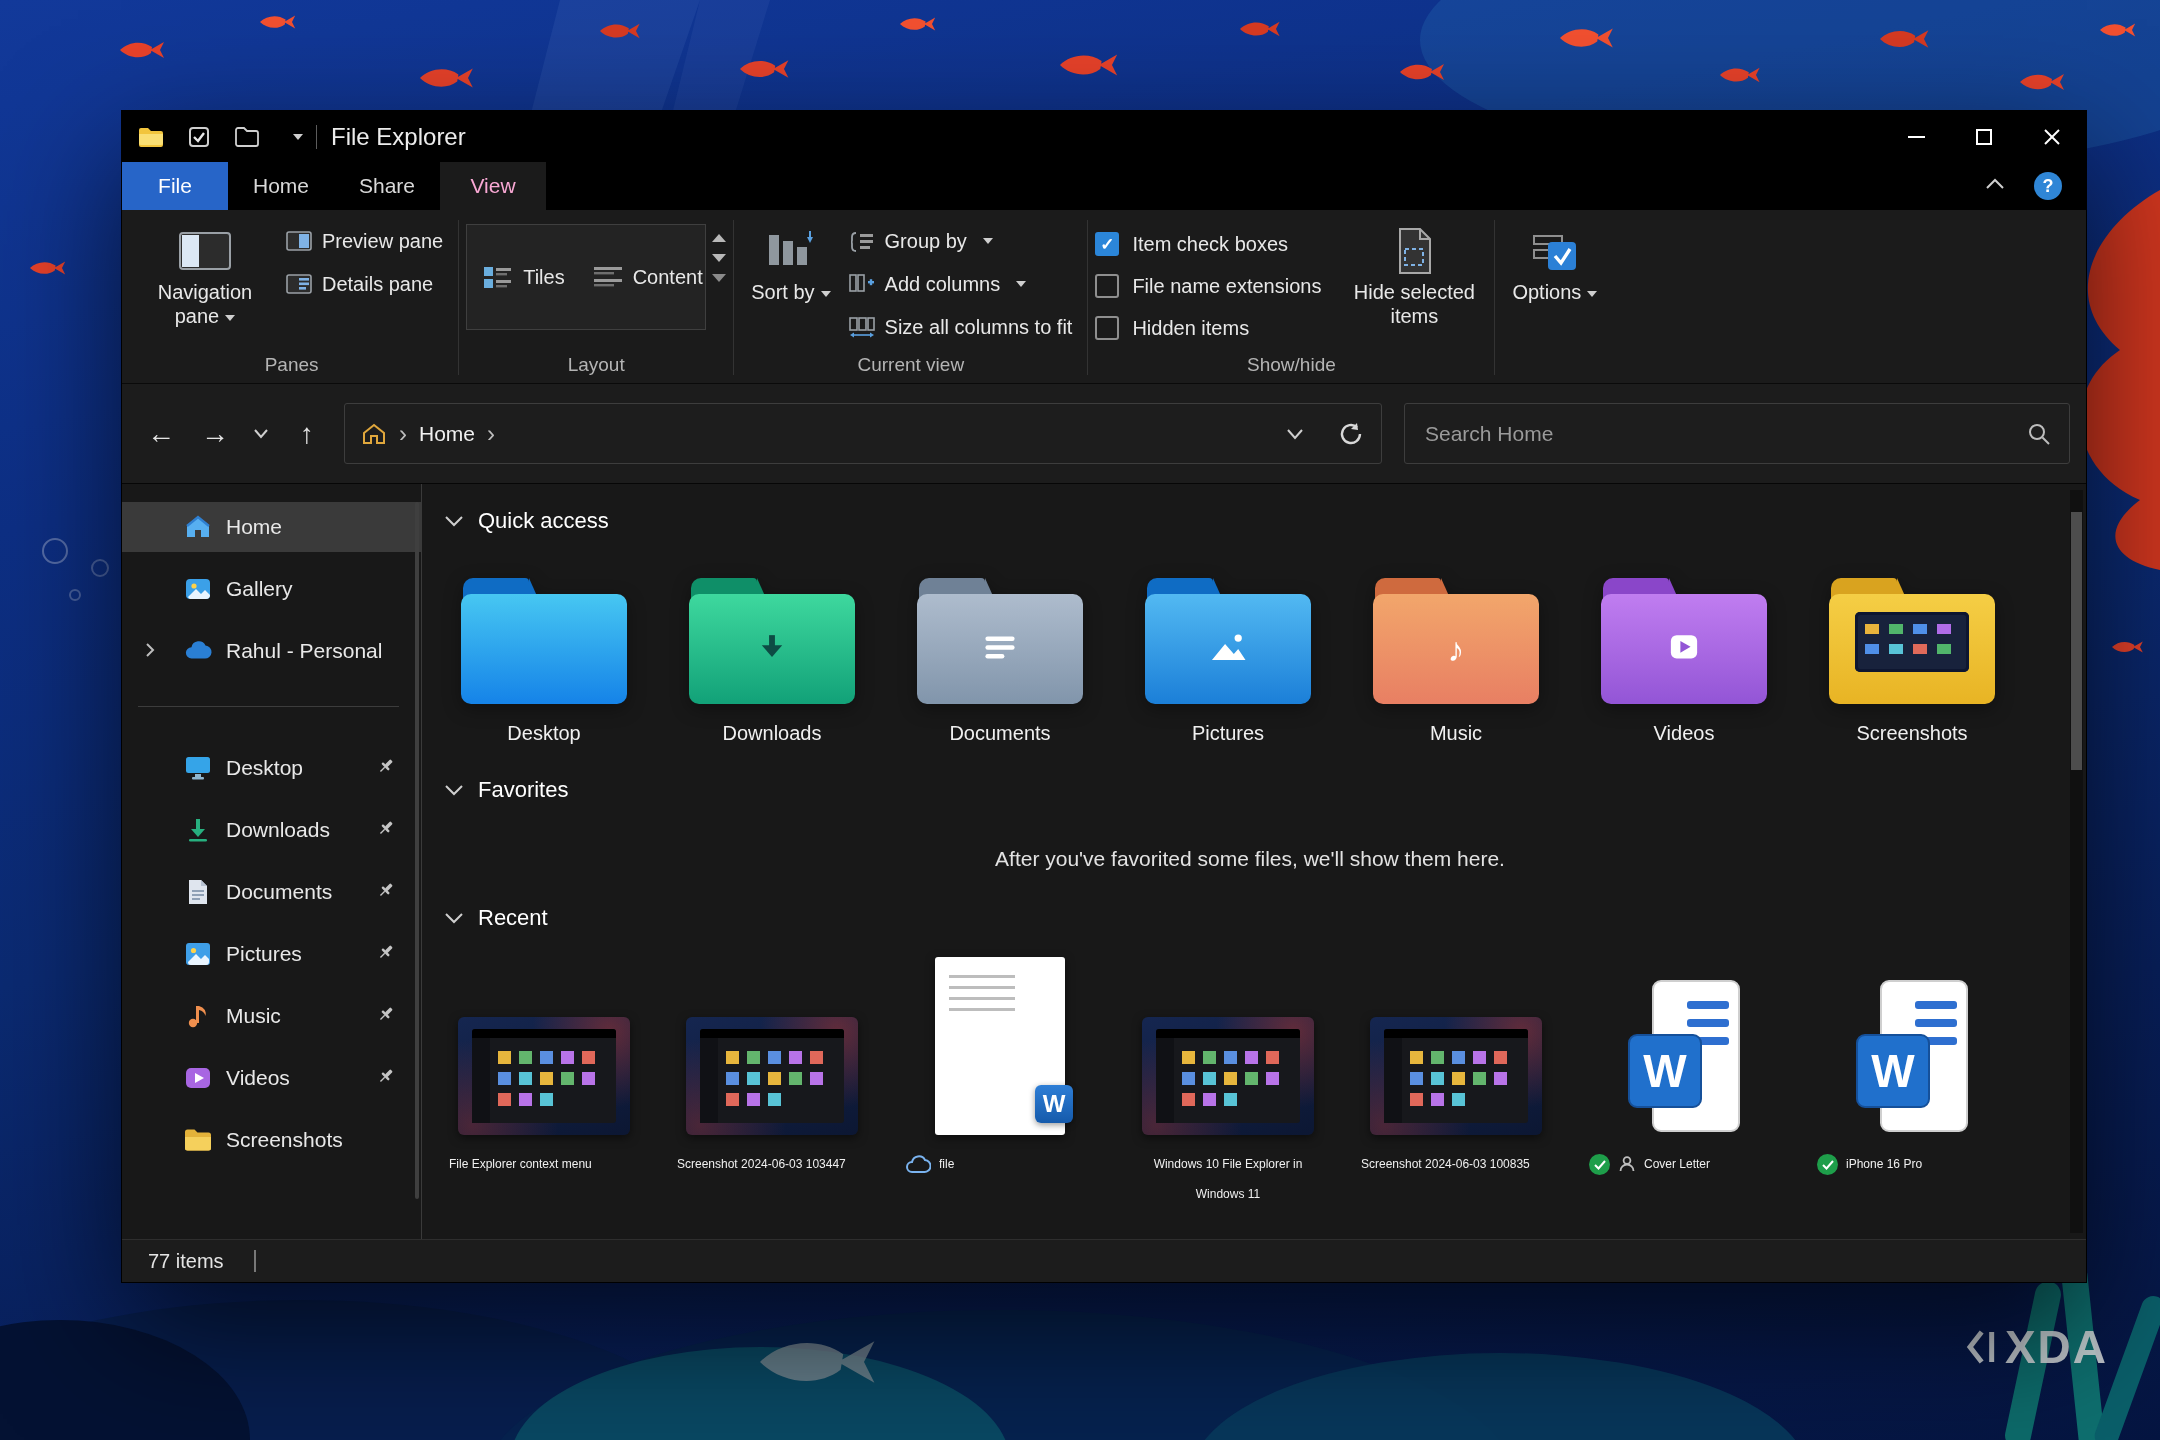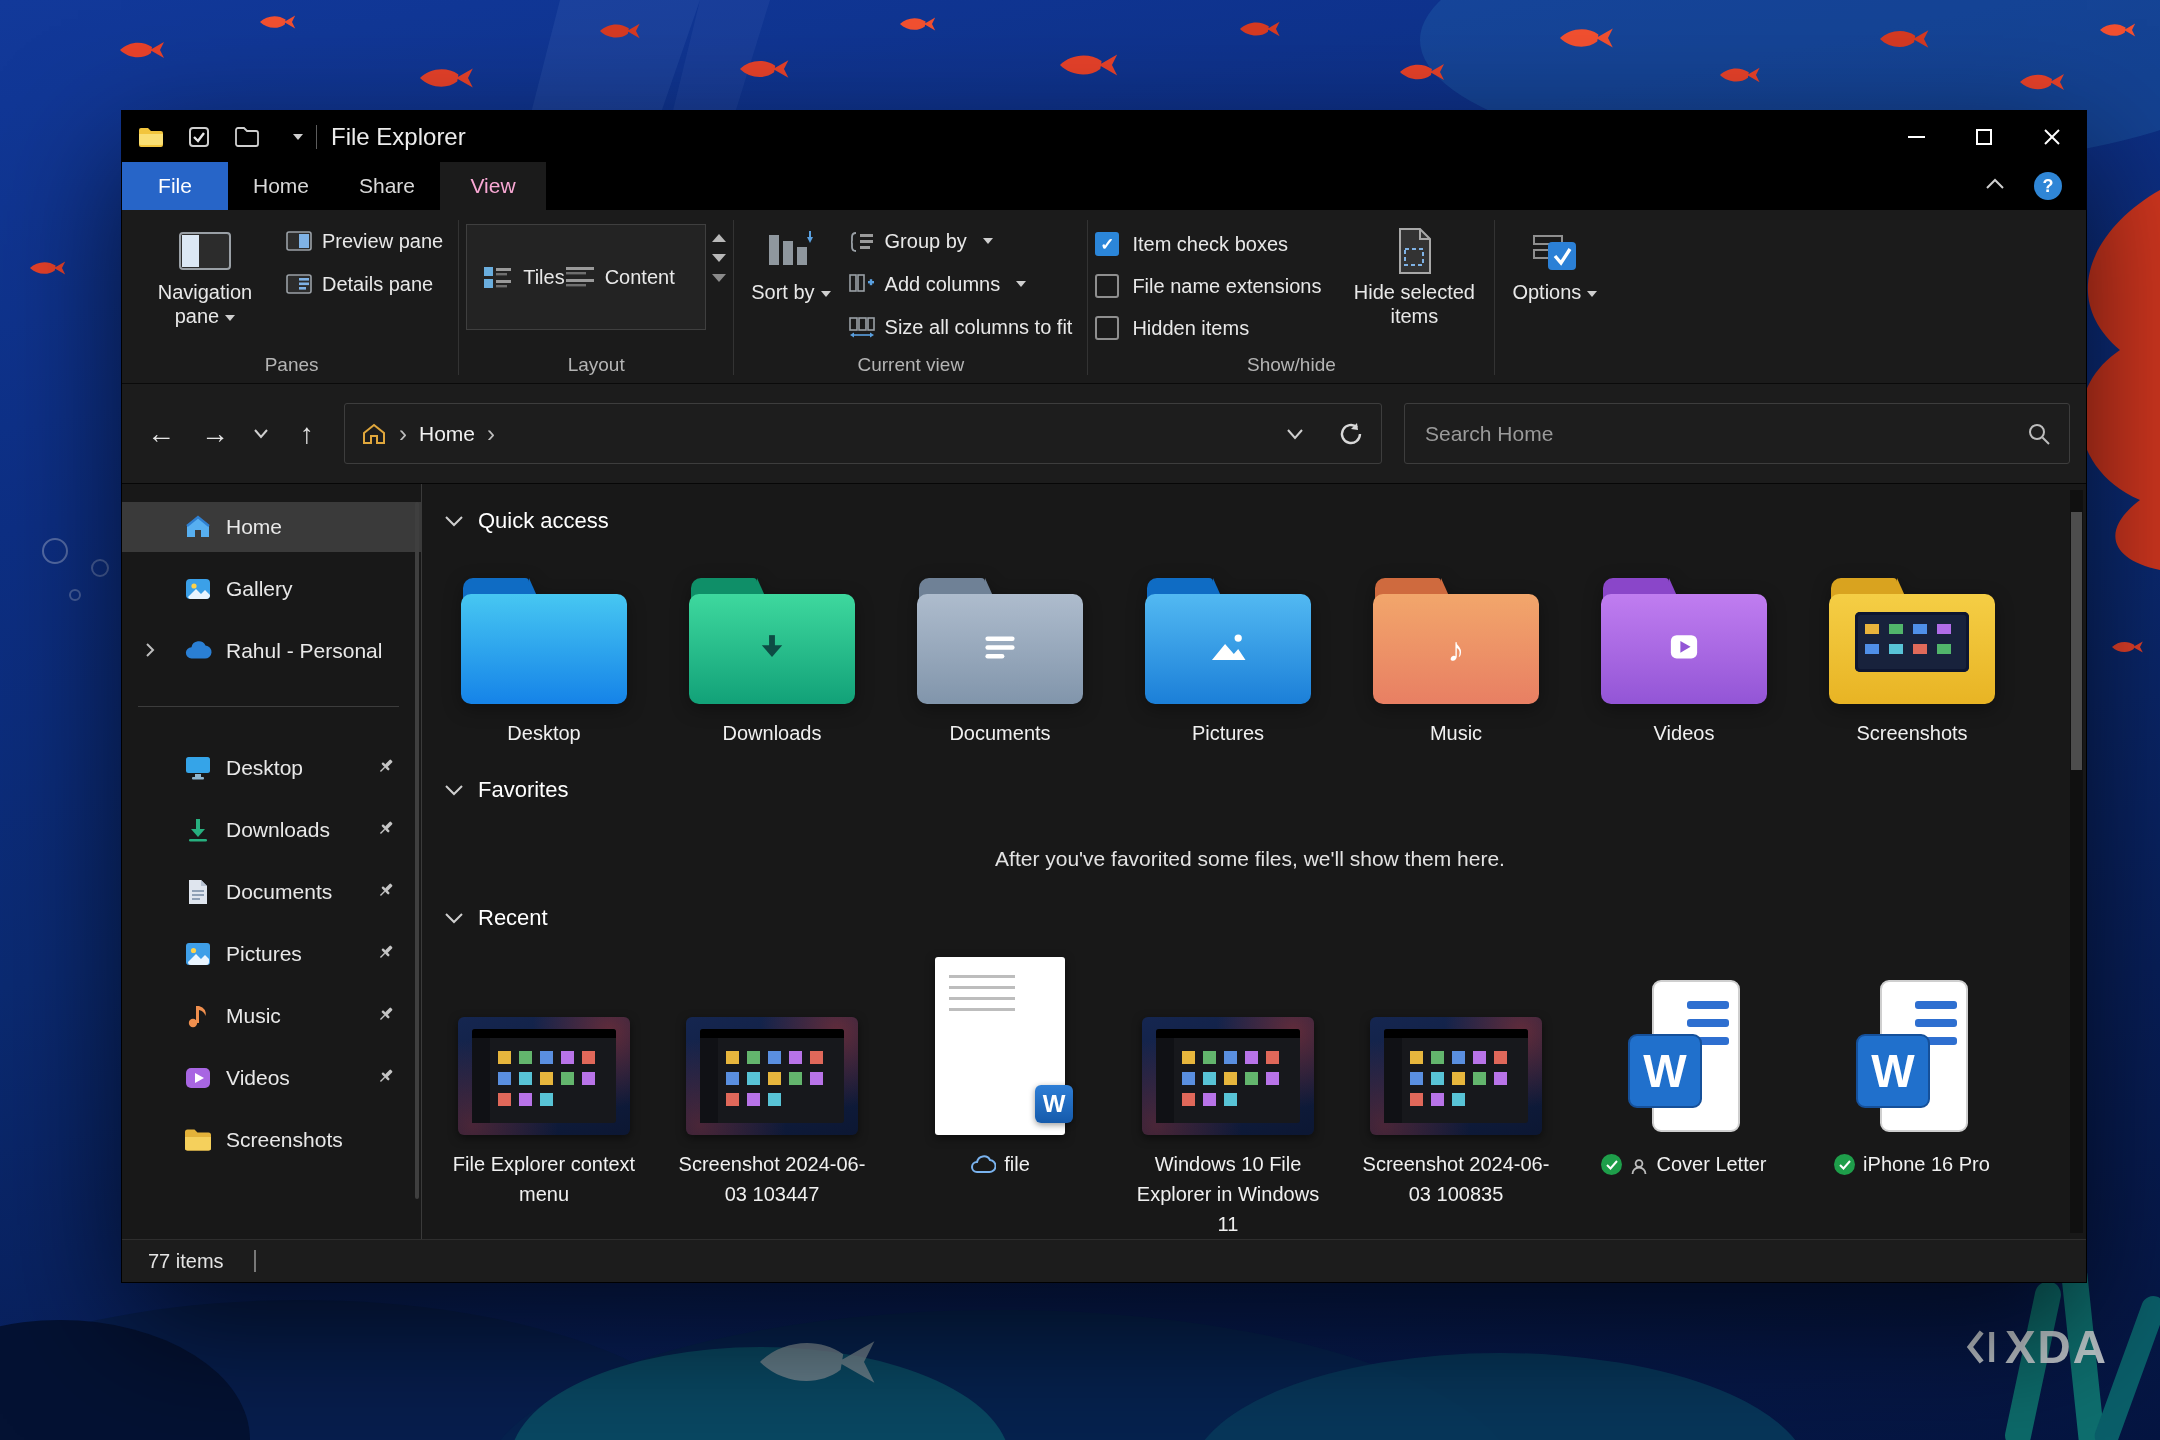--- a/index.html
+++ b/index.html
@@ -43,21 +43,21 @@
   .rsep{width:1px;background:#333;margin:2px 7px 4px 7px}
   .bb{display:flex;flex-direction:column;align-items:center;padding:4px 10px;gap:0}
   .bb-icon{height:58px;display:flex;align-items:center;justify-content:center}
   .bb-label{font-size:20px;line-height:24px;color:#e8e8e8;text-align:center;max-width:126px}
   .caret{display:inline-block;margin-left:6px;vertical-align:middle;width:0;height:0;
     border-left:5px solid transparent;border-right:5px solid transparent;border-top:6px solid #cfcfcf}
   .sb-col{display:flex;flex-direction:column;gap:5px;padding-top:4px}
   .sbtn{display:flex;align-items:center;gap:10px;font-size:20px;color:#e8e8e8;height:38px;padding:0 8px}
   .gal{display:flex;align-items:flex-start;gap:6px;padding-top:6px}
   .galbox{width:240px;height:106px;border:1px solid #3f3f3f;background:#232323;display:flex;
-    align-items:center;padding:0 16px;}
+    align-items:center;padding:0 16px;gap:28px}
   .galitem{display:flex;align-items:center;gap:10px;font-size:20px;color:#e8e8e8}
   .galarrows{display:flex;flex-direction:column;gap:12px;padding-top:10px}
   .tri{width:0;height:0;border-left:7px solid transparent;border-right:7px solid transparent}
   .tri.up{border-bottom:8px solid #b8b8b8}
   .tri.down{border-top:8px solid #b8b8b8}
   .cb-col{display:flex;flex-direction:column;gap:6px;padding-top:8px;width:246px}
   .cbrow{display:flex;align-items:center;gap:13px;height:36px;font-size:20px;color:#e8e8e8}
   .cbx{width:24px;height:24px;border:2px solid #8f8f8f;border-radius:3px;
     display:flex;align-items:center;justify-content:center}
   .cbrow .mark{display:none;color:#fff;font-size:17px;font-weight:bold;line-height:1}
@@ -107,22 +107,22 @@
     background:#18223c;box-shadow:inset 0 0 0 3px #0e1630}
   .shot-bar{position:absolute;left:10px;top:12px;width:14px;height:10px;background:#e8b33c;
     box-shadow:24px 0 #51b56b,48px 0 #4f8fe8,72px 0 #b06ce8,0 20px #4f8fe8,24px 20px #58c3d6,
     48px 20px #e06a5a,72px 20px #51b56b}
   .fav-head{margin-top:30px}
   .fav-empty{margin-top:42px;text-align:center;font-size:21px;color:#e2e2e2}
   .rec-head{margin-top:32px}
   .rec-tiles{display:flex;gap:28px;margin-top:16px;align-items:flex-start}
   .rec-tile{width:200px;display:flex;flex-direction:column;align-items:center}
   .rec-area{height:186px;display:flex;align-items:flex-end;justify-content:center}
-  .r-label{margin-top:14px;display:flex;align-items:flex-start;justify-content:center;gap:8px;
-    width:190px;font-size:20px;line-height:30px;color:#f0f0f0;text-align:center}
+  .r-label{margin-top:14px;display:flex;align-items:flex-start;justify-content:flex-start;gap:8px;
+    width:190px;font-size:12px;line-height:30px;color:#f0f0f0;text-align:center}
   .thumb-shot{width:172px;height:118px;border-radius:6px;position:relative;
     box-shadow:0 3px 10px rgba(0,0,0,.5);
     background:radial-gradient(circle at 88% 12%,rgba(225,62,40,.38),transparent 42%),
       radial-gradient(circle at 8% 92%,rgba(225,62,40,.28),transparent 45%),
       linear-gradient(160deg,#152650,#0c1733)}
   .ts-win{position:absolute;left:14px;right:14px;top:12px;bottom:12px;background:#17181c;border-radius:3px}
   .ts-win::before{content:"";position:absolute;left:0;right:0;top:0;height:9px;background:#000;
     border-radius:3px 3px 0 0}
   .ts-win::after{content:"";position:absolute;left:0;top:9px;bottom:0;width:18px;background:#101115}
   .ts-dots{position:absolute;left:40px;top:34px;width:13px;height:13px;background:#e7b63d;

